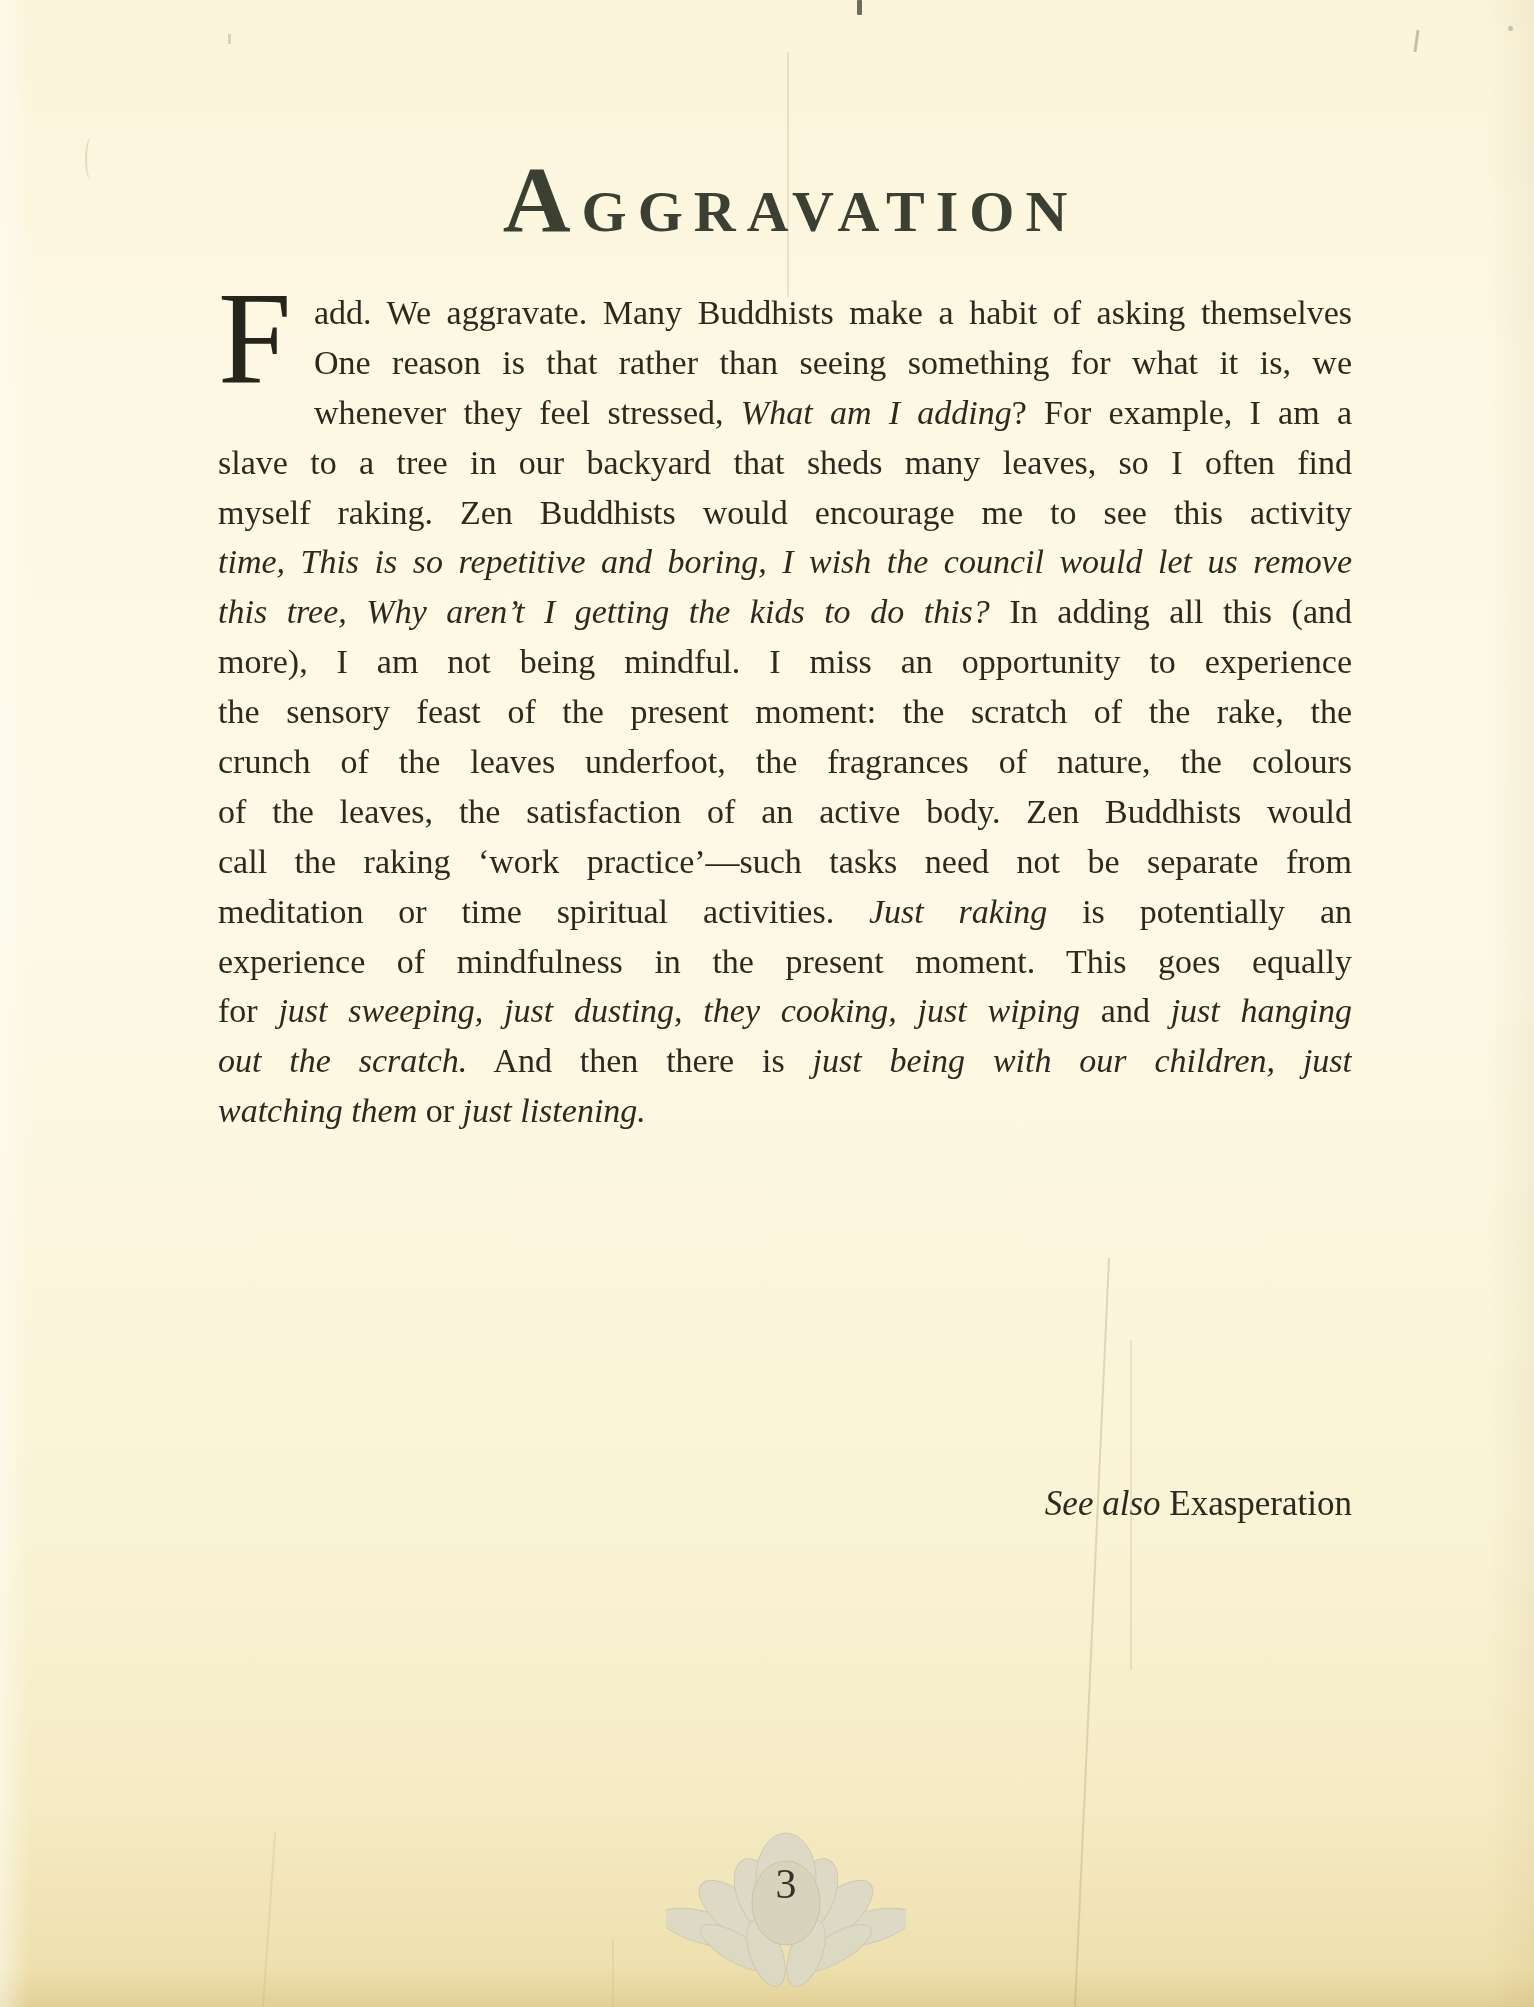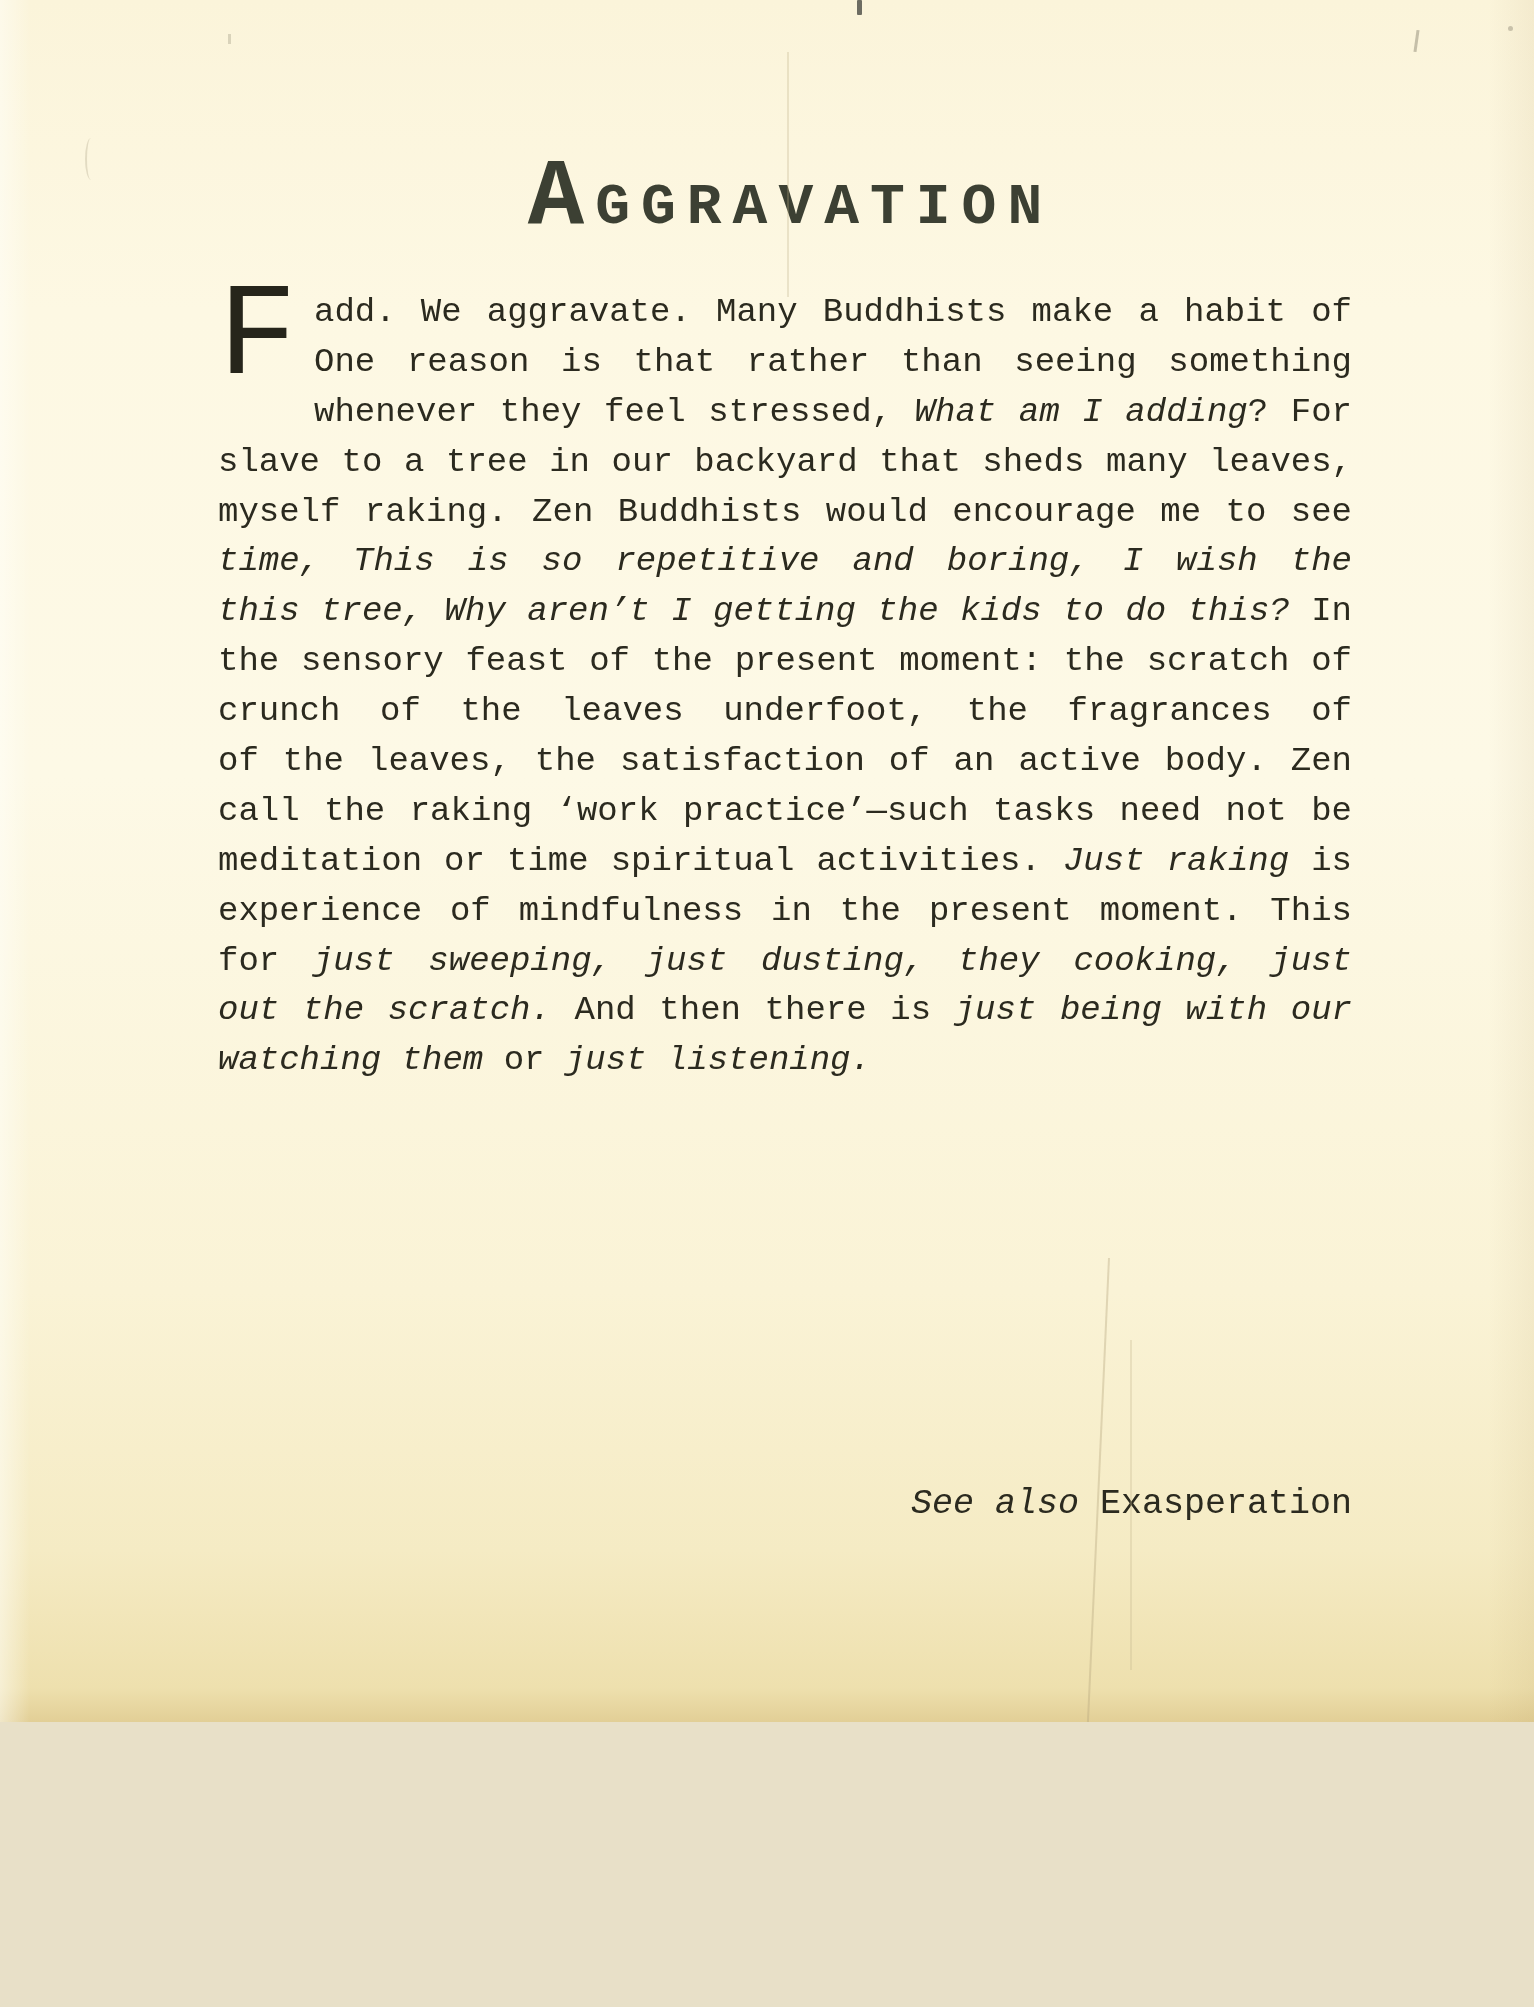--- a/index.html
+++ b/index.html
@@ -1,18 +1,18 @@
 <!DOCTYPE html>
 <html><head>
 <meta charset="utf-8">
 <style>
   html,body{margin:0;padding:0;background:#e8e0c8;}
   .page{
-    position:relative;width:1534px;height:1722px;overflow:hidden;
-    font-family:Liberation Mono, monospace;
+    position:relative;width:1534px;height:2007px;overflow:hidden;
+    font-family:Liberation Serif, serif;
     background:linear-gradient(180deg,#fbf4da 0%,#fdf8e3 18%,#fdf9e6 45%,#faf3d6 75%,#f5ebc4 90%,#eee0ae 98%,#e2cf96 100%);
   }
   .edge-right{position:absolute;right:0;top:0;width:46px;height:100%;
     background:linear-gradient(90deg,rgba(0,0,0,0),rgba(170,140,80,.09));}
   .edge-left{position:absolute;left:0;top:0;width:30px;height:100%;
     background:linear-gradient(90deg,rgba(255,255,250,.5),rgba(255,255,250,0));}
 
   .title{
     position:absolute;left:218px;top:106px;width:1134px;
     text-align:center;font-size:58px;letter-spacing:11px;text-indent:11px;
@@ -72,20 +72,21 @@
   <div class="textblock">
     <span class="dropcap">F</span>
 
       <div class="jline"><span>add. We aggravate. Many Buddhists make a habit of asking themselves</span></div>
       <div class="jline"><span>One reason is that rather than seeing something for what it is, we</span></div>
       <div class="jline"><span>whenever they feel stressed, </span><span class="it">What am I adding</span><span>? For example, I am a</span></div>
       <div class="jline"><span>slave to a tree in our backyard that sheds many leaves, so I often find</span></div>
       <div class="jline"><span>myself raking. Zen Buddhists would encourage me to see this activity</span></div>
       <div class="jline"><span class="it">time, This is so repetitive and boring, I wish the council would let us remove</span></div>
       <div class="jline"><span class="it">this tree, Why aren’t I getting the kids to do this?</span><span> In adding all this (and</span></div>
+      <div class="jline"><span>more), I am not being mindful. I miss an opportunity to experience</span></div>
       <div class="jline"><span>the sensory feast of the present moment: the scratch of the rake, the</span></div>
       <div class="jline"><span>crunch of the leaves underfoot, the fragrances of nature, the colours</span></div>
       <div class="jline"><span>of the leaves, the satisfaction of an active body. Zen Buddhists would</span></div>
       <div class="jline"><span>call the raking ‘work practice’—such tasks need not be separate from</span></div>
       <div class="jline"><span>meditation or time spiritual activities. </span><span class="it">Just raking</span><span> is potentially an</span></div>
       <div class="jline"><span>experience of mindfulness in the present moment. This goes equally</span></div>
       <div class="jline"><span>for </span><span class="it">just sweeping, just dusting, they cooking, just wiping</span><span> and </span><span class="it">just hanging</span></div>
       <div class="jline"><span class="it">out the scratch.</span><span> And then there is </span><span class="it">just being with our children, just</span></div>
       <div class="jline lastline"><span class="it">watching them</span><span> or </span><span class="it">just listening.</span></div>
     </div>

